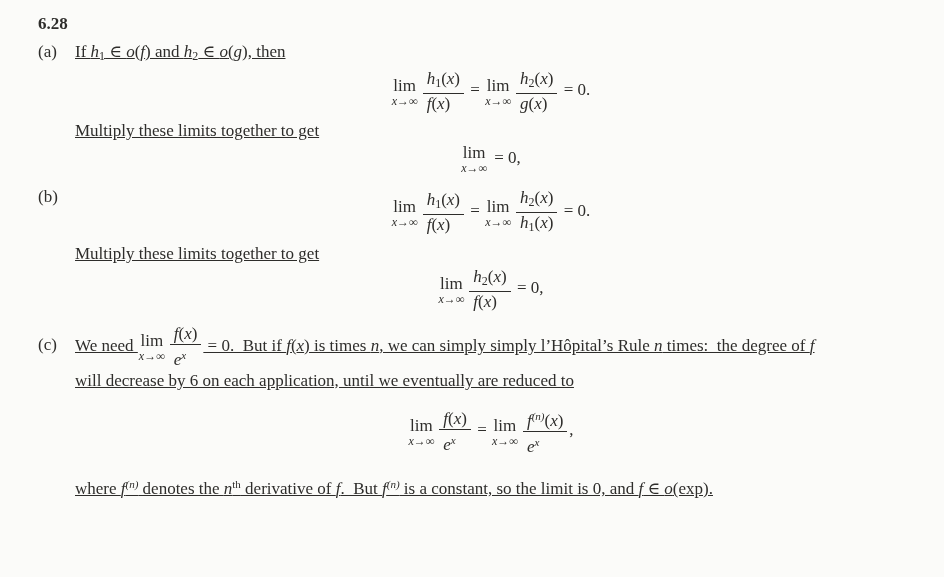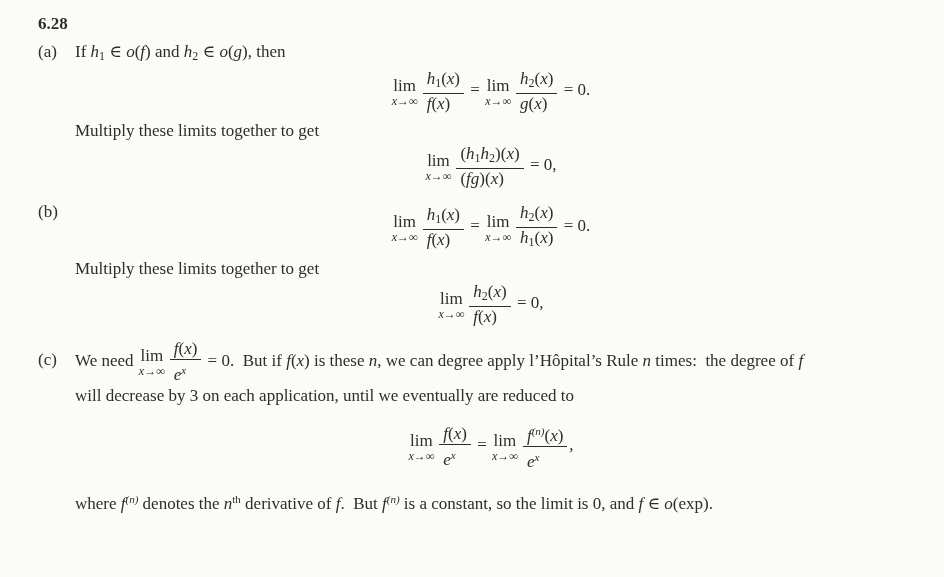--- a/index.html
+++ b/index.html
@@ -12,21 +12,21 @@
     background: #fbfbf9;
     color: #2e2d2b;
     font-family: "Liberation Serif", "DejaVu Serif", serif;
     font-size: 17px;
     overflow: hidden;
   }
   .title { font-weight: bold; line-height: 22px; margin: 0 0 6px 0; }
   .part { display: flex; margin-top: 6px; }
   .plabel { width: 37px; flex-shrink: 0; line-height: 22px; }
   .part-c .plabel { padding-top: 10px; }
-  .pbody { flex: 1; min-width: 0; }
+  .pbody { flex: 1; min-width: 0; text-decoration: underline; }
   .line { margin: 0; line-height: 22px; }
   .nowrap { white-space: nowrap; }
   .outro { margin-top: 4px; }
   .equation { text-align: center; margin: 2px 0 6px 0; }
   .eq-c { margin-top: 14px; margin-bottom: 0; }
   .final { margin-top: 16px; }
   .eqrow { display: inline-block; white-space: nowrap; }
   .frac {
     display: inline-flex;
     flex-direction: column;
@@ -76,24 +76,20 @@
               <span class="num"><span class="it">h</span><span class="sb">2</span><span>(</span><span class="it">x</span><span>)</span></span>
               <span class="bar"></span>
               <span class="den"><span class="it">g</span><span>(</span><span class="it">x</span><span>)</span></span>
             </span><span>&nbsp;=&nbsp;0.</span></span>
       </div>
       <p class="line">Multiply these limits together to get</p>
       <div class="equation">
         <span class="eqrow"><span class="lim">
               <span class="word">lim</span>
               <span class="limsub">x→∞</span>
-            </span><span class="frac">
-              <span class="num"><span>(</span><span class="it">h</span><span class="sb">1</span><span class="it">h</span><span class="sb">2</span><span>)(</span><span class="it">x</span><span>)</span></span>
-              <span class="bar"></span>
-              <span class="den"><span>(</span><span class="it">f</span><span class="it">g</span><span>)(</span><span class="it">x</span><span>)</span></span>
             </span><span>&nbsp;=&nbsp;0,</span></span>
       </div>
     </div>
   </section>
 
   <section class="part">
     <div class="plabel">(b)</div>
     <div class="pbody">
       <div class="equation">
         <span class="eqrow"><span class="lim">
@@ -129,22 +125,22 @@
   <section class="part part-c">
     <div class="plabel">(c)</div>
     <div class="pbody">
       <p class="line nowrap"><span>We need </span><span class="lim">
             <span class="word">lim</span>
             <span class="limsub">x→∞</span>
           </span><span class="frac">
             <span class="num"><span class="it">f</span><span>(</span><span class="it">x</span><span>)</span></span>
             <span class="bar"></span>
             <span class="den"><span class="it">e</span><span class="sp">x</span></span>
-          </span><span> = 0.&nbsp; But if </span><span class="it">f</span><span>(</span><span class="it">x</span><span>) is these </span><span class="it">n</span><span>, we can degree apply l’Hôpital’s Rule </span><span class="it">n</span><span> times:&nbsp; the degree of </span><span class="it">f</span></p>
-      <p class="line nowrap"><span>will decrease by 3 on each application, until we eventually are reduced to</span></p>
+          </span><span> = 0.&nbsp; But if </span><span class="it">f</span><span>(</span><span class="it">x</span><span>) is times </span><span class="it">n</span><span>, we can simply simply l’Hôpital’s Rule </span><span class="it">n</span><span> times:&nbsp; the degree of </span><span class="it">f</span></p>
+      <p class="line nowrap"><span>will decrease by 6 on each application, until we eventually are reduced to</span></p>
       <div class="equation eq-c">
         <span class="eqrow"><span class="lim">
               <span class="word">lim</span>
               <span class="limsub">x→∞</span>
             </span><span class="frac">
               <span class="num"><span class="it">f</span><span>(</span><span class="it">x</span><span>)</span></span>
               <span class="bar"></span>
               <span class="den"><span class="it">e</span><span class="sp">x</span></span>
             </span><span>&nbsp;=&nbsp;</span><span class="lim">
               <span class="word">lim</span>

